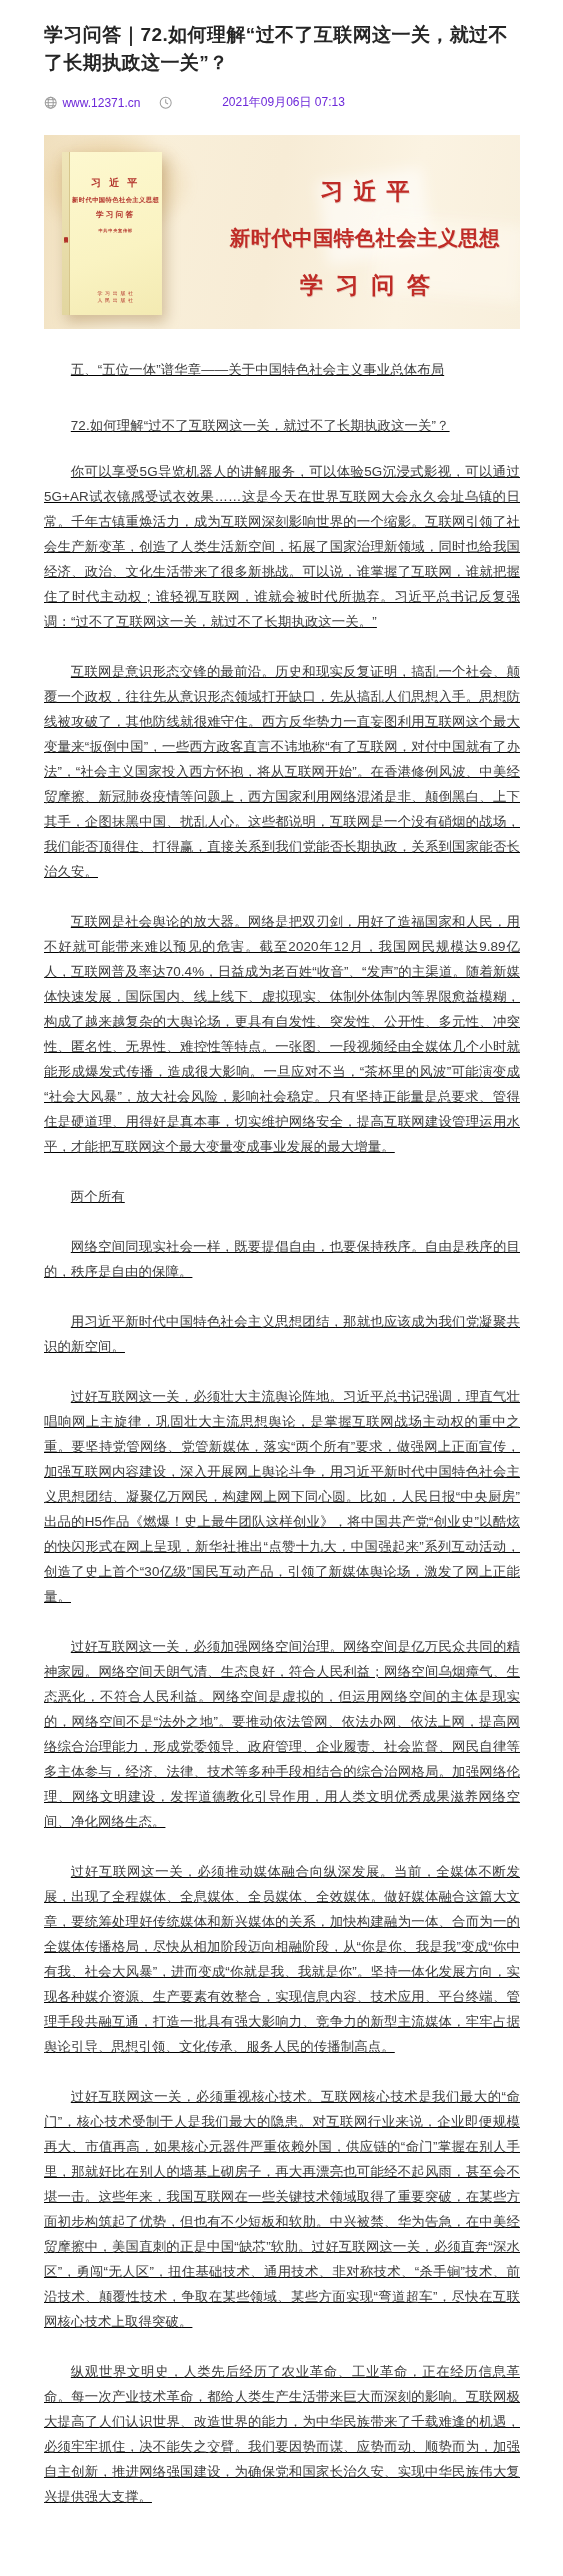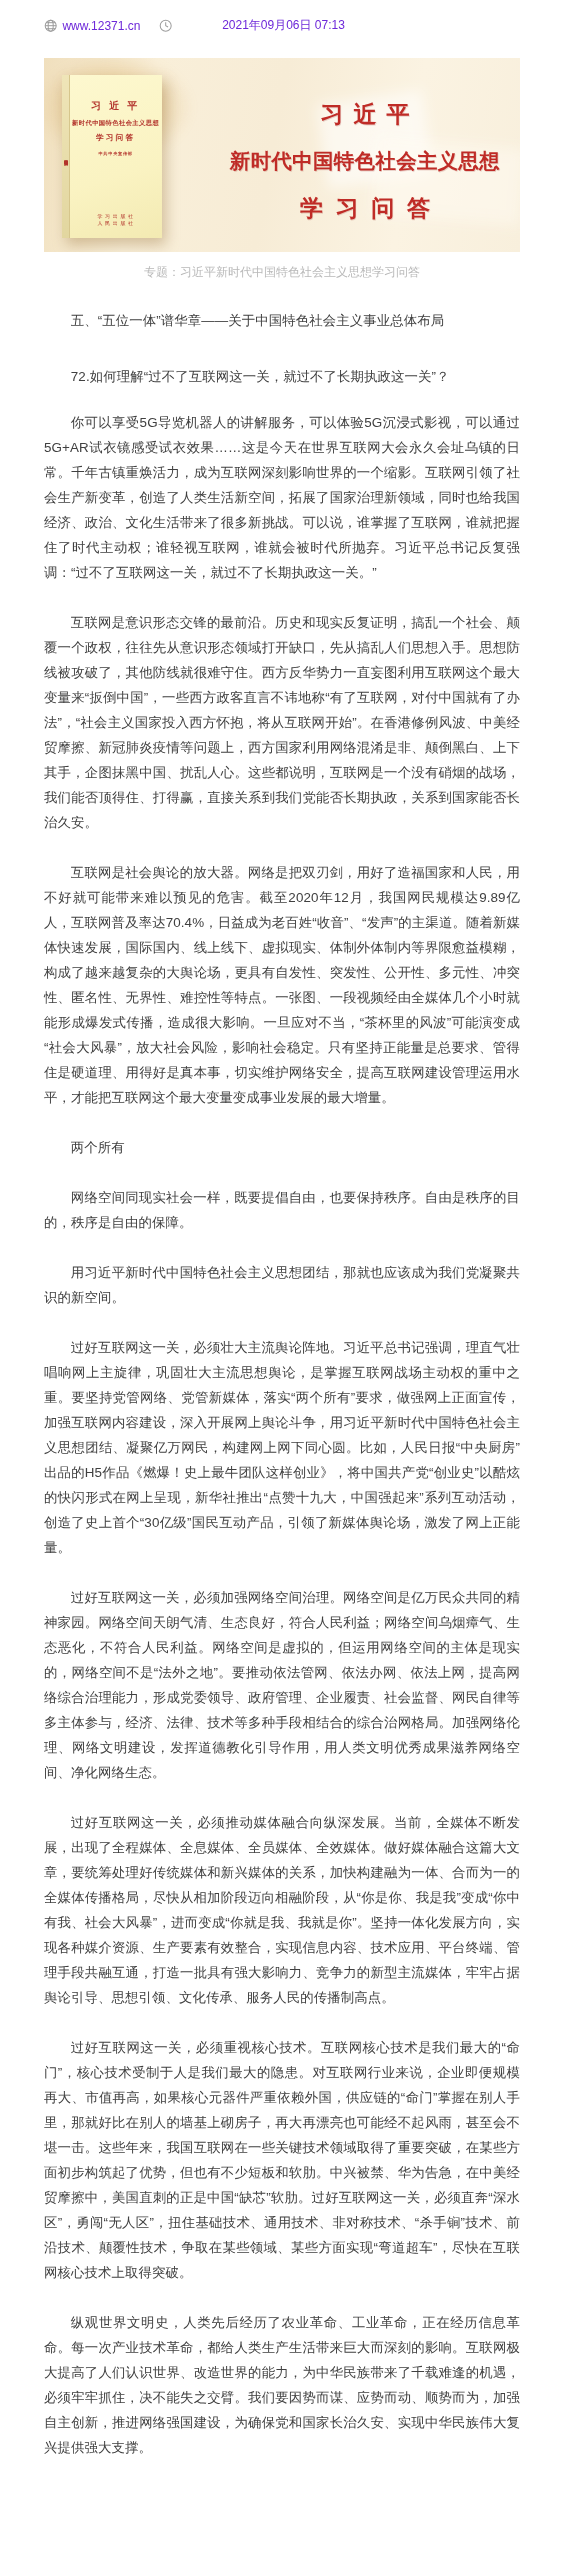--- a/index.html
+++ b/index.html
@@ -101,39 +101,40 @@
 
   .caption {
     margin-top: 12.7px;
     text-align: center;
     color: #b9b9b9;
     font-size: 12px;
     line-height: 15.5px;
   }
 
   
-  article { display: block; }
+  article { display: block; text-decoration: underline; }
   article p {
     margin: 25px 0 0;
     font-size: 13.4px;
     line-height: 25px;
     color: #404040;
     text-indent: 2em;
     text-align: justify;
     letter-spacing: 0.1px;
   }
   p.section-heading { margin-top: 28px; }
   p.question { margin-top: 31px; }
   p.para-first { margin-top: 21px; }
 </style>
 </head>
 <body>
 
 <div class="page">
 
+  <h1 class="title">学习问答｜72.如何理解“过不了互联网这一关，就过不了长期执政这一关”？</h1>
 
   <div class="meta">
     <span class="meta-item">
       <svg width="13.4" height="13.4" viewBox="0 0 20 20" fill="none" stroke="#9c9c9c" stroke-width="1.5">
         <circle cx="10" cy="10" r="8.2"></circle>
         <ellipse cx="10" cy="10" rx="3.8" ry="8.2"></ellipse>
         <line x1="1.8" y1="10" x2="18.2" y2="10"></line>
         <line x1="3" y1="5.5" x2="17" y2="5.5"></line>
         <line x1="3" y1="14.5" x2="17" y2="14.5"></line>
       </svg>
@@ -168,21 +169,20 @@
       </div>
     </div>
 
     <div class="banner-title">
       <div class="bt1">习近平</div>
       <div class="bt2">新时代中国特色社会主义思想</div>
       <div class="bt3">学习问答</div>
     </div>
   </figure>
 
-  <div class="caption">专题：习近平新时代中国特色社会主义思想学习问答</div>
 
   <article>
     <p class="section-heading">五、“五位一体”谱华章——关于中国特色社会主义事业总体布局</p>
     <p class="question">72.如何理解“过不了互联网这一关，就过不了长期执政这一关”？</p>
 
     <p class="para-first">你可以享受5G导览机器人的讲解服务，可以体验5G沉浸式影视，可以通过5G+AR试衣镜感受试衣效果……这是今天在世界互联网大会永久会址乌镇的日常。千年古镇重焕活力，成为互联网深刻影响世界的一个缩影。互联网引领了社会生产新变革，创造了人类生活新空间，拓展了国家治理新领域，同时也给我国经济、政治、文化生活带来了很多新挑战。可以说，谁掌握了互联网，谁就把握住了时代主动权；谁轻视互联网，谁就会被时代所抛弃。习近平总书记反复强调：“过不了互联网这一关，就过不了长期执政这一关。”</p>
     <p>互联网是意识形态交锋的最前沿。历史和现实反复证明，搞乱一个社会、颠覆一个政权，往往先从意识形态领域打开缺口，先从搞乱人们思想入手。思想防线被攻破了，其他防线就很难守住。西方反华势力一直妄图利用互联网这个最大变量来“扳倒中国”，一些西方政客直言不讳地称“有了互联网，对付中国就有了办法”，“社会主义国家投入西方怀抱，将从互联网开始”。在香港修例风波、中美经贸摩擦、新冠肺炎疫情等问题上，西方国家利用网络混淆是非、颠倒黑白、上下其手，企图抹黑中国、扰乱人心。这些都说明，互联网是一个没有硝烟的战场，我们能否顶得住、打得赢，直接关系到我们党能否长期执政，关系到国家能否长治久安。</p>
     <p>互联网是社会舆论的放大器。网络是把双刃剑，用好了造福国家和人民，用不好就可能带来难以预见的危害。截至2020年12月，我国网民规模达9.89亿人，互联网普及率达70.4%，日益成为老百姓“收音”、“发声”的主渠道。随着新媒体快速发展，国际国内、线上线下、虚拟现实、体制外体制内等界限愈益模糊，构成了越来越复杂的大舆论场，更具有自发性、突发性、公开性、多元性、冲突性、匿名性、无界性、难控性等特点。一张图、一段视频经由全媒体几个小时就能形成爆发式传播，造成很大影响。一旦应对不当，“茶杯里的风波”可能演变成“社会大风暴”，放大社会风险，影响社会稳定。只有坚持正能量是总要求、管得住是硬道理、用得好是真本事，切实维护网络安全，提高互联网建设管理运用水平，才能把互联网这个最大变量变成事业发展的最大增量。</p>
 
     <p class="quote-heading">两个所有</p>

